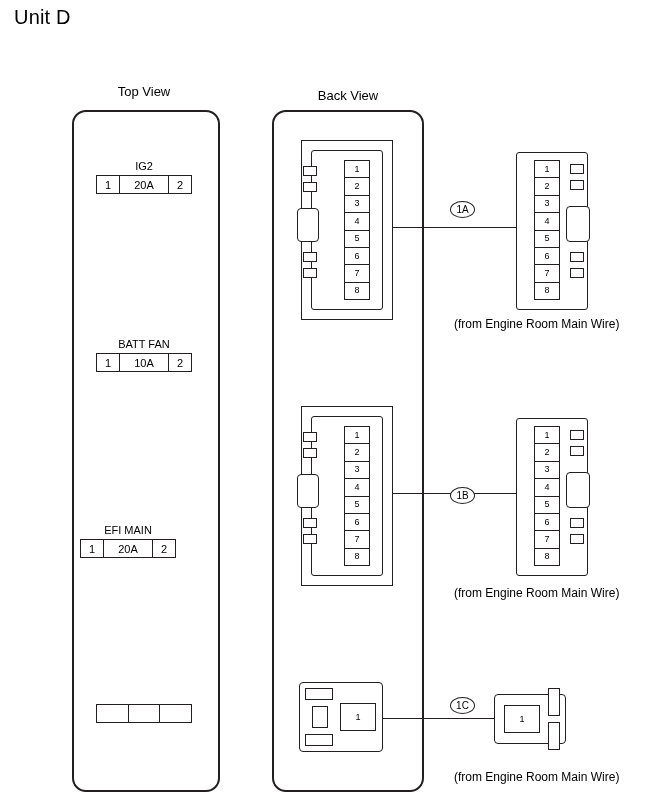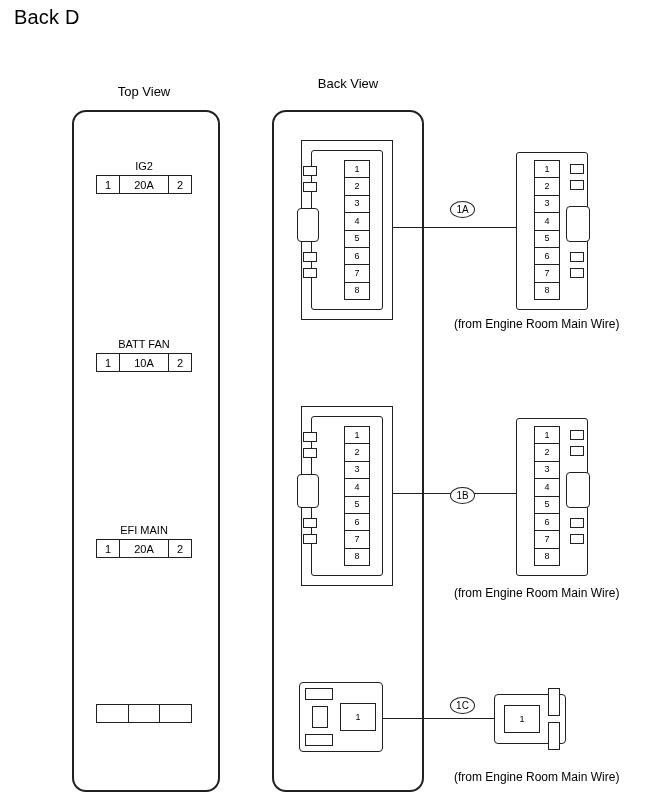--- a/index.html
+++ b/index.html
@@ -21,21 +21,21 @@
     top: 6px;
     font-size: 20px;
     letter-spacing: 0.2px;
   }
   .view-label {
     position: absolute;
     font-size: 13px;
     text-align: center;
   }
   #label-top-view { left: 74px; top: 84px; width: 140px; }
-  #label-back-view { left: 278px; top: 76px; width: 140px; }
+  #label-back-view { left: 278px; top: 88px; width: 140px; }
 
   
   .unit-panel {
     position: absolute;
     border: 2px solid #231f20;
     border-radius: 14px;
     background: #ffffff;
   }
   #panel-top { left: 72px; top: 110px; width: 144px; height: 678px; }
   #panel-back { left: 272px; top: 110px; width: 148px; height: 678px; }
@@ -59,21 +59,21 @@
     align-items: center;
     justify-content: center;
     box-sizing: border-box;
   }
   .fuse-pin { width: 23px; border-right: 1px solid #231f20; }
   .fuse-pin.last { border-right: none; border-left: 1px solid #231f20; }
   .fuse-amp { flex: 1; }
 
   #fuse-ig2 { left: 96px; top: 143px; }
   #fuse-battfan { left: 96px; top: 321px; }
-  #fuse-efimain { left: 96px; top: 507px; }
+  #fuse-efimain { left: 80px; top: 507px; }
 
   #blank-fuse {
     position: absolute;
     left: 96px;
     top: 704px;
     width: 96px;
     height: 19px;
     border: 1px solid #231f20;
     display: flex;
     box-sizing: border-box;
@@ -140,21 +140,21 @@
 
   .source-note {
     position: absolute;
     font-size: 12px;
     white-space: nowrap;
   }
 </style>
 </head>
 <body>
 
-<div id="page-title">Back D</div>
+<div id="page-title">Unit D</div>
 
 <div class="view-label" id="label-top-view">Top View</div>
 <div class="view-label" id="label-back-view">Back View</div>
 
 <div class="unit-panel" id="panel-top"></div>
 
 <div class="fuse-group" id="fuse-ig2">
   <div class="fuse-name">IG2</div>
   <div class="fuse-row">
     <div class="fuse-cell fuse-pin">1</div>

